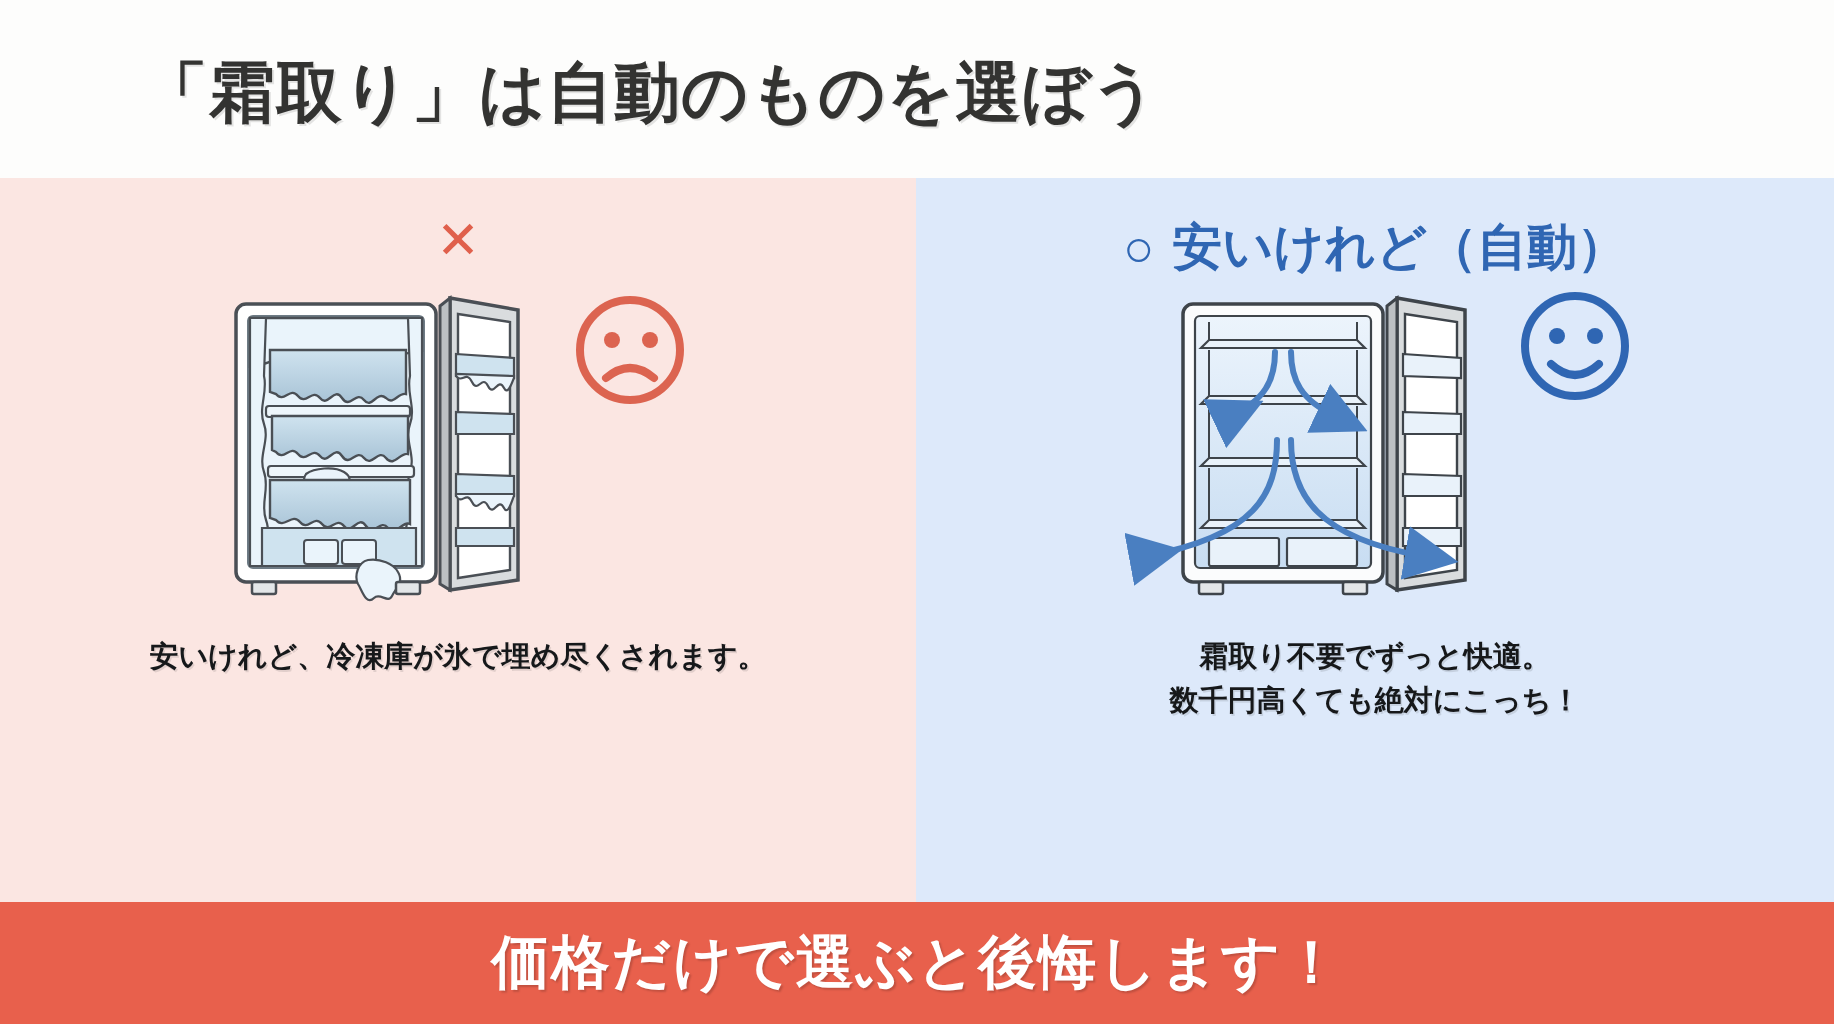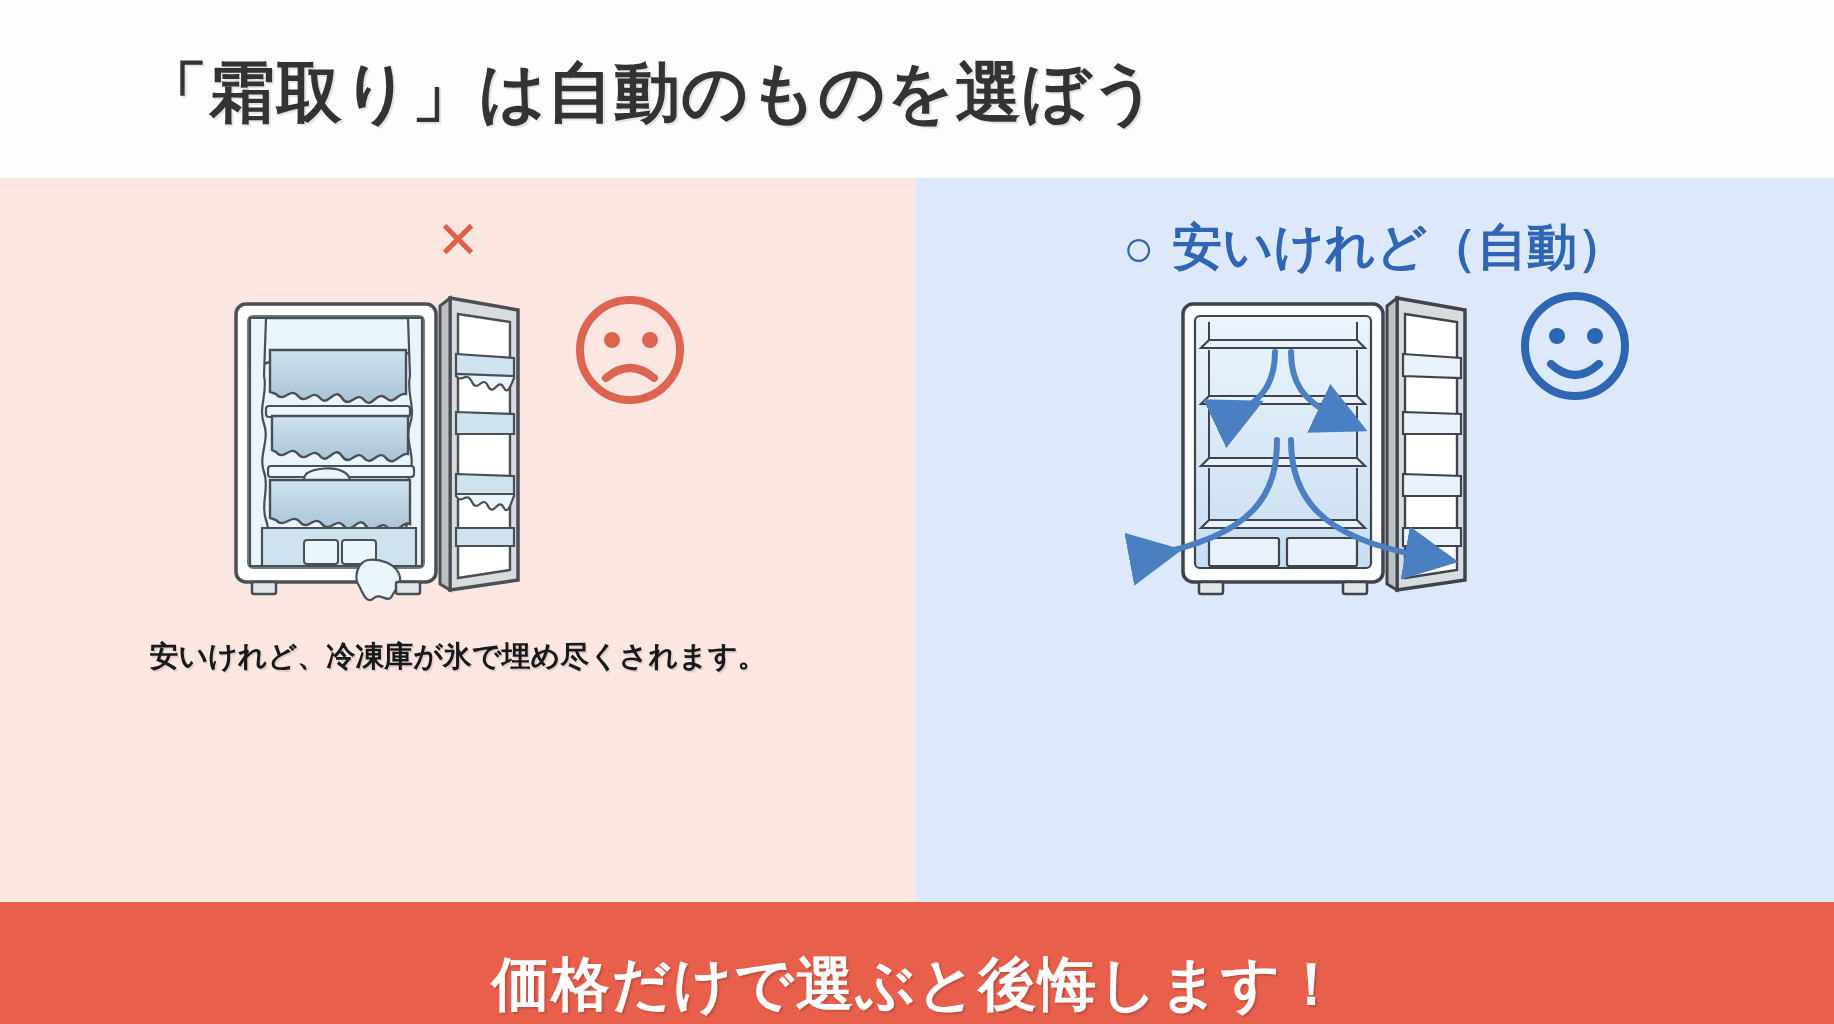--- a/index.html
+++ b/index.html
@@ -47,21 +47,21 @@
     text-align:center;color:#16181a;
     font-size:29px;font-weight:bold;line-height:1.5;
     text-shadow:1.5px 1.5px 0 rgba(0,0,0,.10);
     margin-top:7px;
   }
   .caption .ln{display:block;white-space:nowrap;}
 
   
   .banner{
     position:absolute;left:0;top:902px;width:1834px;height:122px;
-    background:#e8604c;display:flex;align-items:flex-end;justify-content:center;
+    background:#e8604c;display:flex;align-items:center;justify-content:center;
   }
   .banner-text{
     color:#ffffff;font-size:58px;font-weight:bold;letter-spacing:2px;
     white-space:nowrap;text-shadow:2px 2px 2px rgba(0,0,0,.17);
   }
 </style>
 </head>
 <body>
 
 <div id="stage">
@@ -219,20 +219,24 @@
 
           <g>
             <circle cx="470" cy="58" r="50" fill="none" stroke="#2f66b3" stroke-width="8"></circle>
             <circle cx="452" cy="48" r="8" fill="#2f66b3"></circle>
             <circle cx="490" cy="48" r="8" fill="#2f66b3"></circle>
             <path d="M446 76 Q470 98 494 76" fill="none" stroke="#2f66b3" stroke-width="8" stroke-linecap="round"></path>
           </g>
         </svg>
       </div>
 
+      <div class="caption">
+        <span class="ln">霜取り不要でずっと快適。</span>
+        <span class="ln">数千円高くても絶対にこっち！</span>
+      </div>
     </div>
   </div>
 
   <div class="banner">
     <div class="banner-text">価格だけで選ぶと後悔します！</div>
   </div>
 
 </div>
 
 </body></html>

